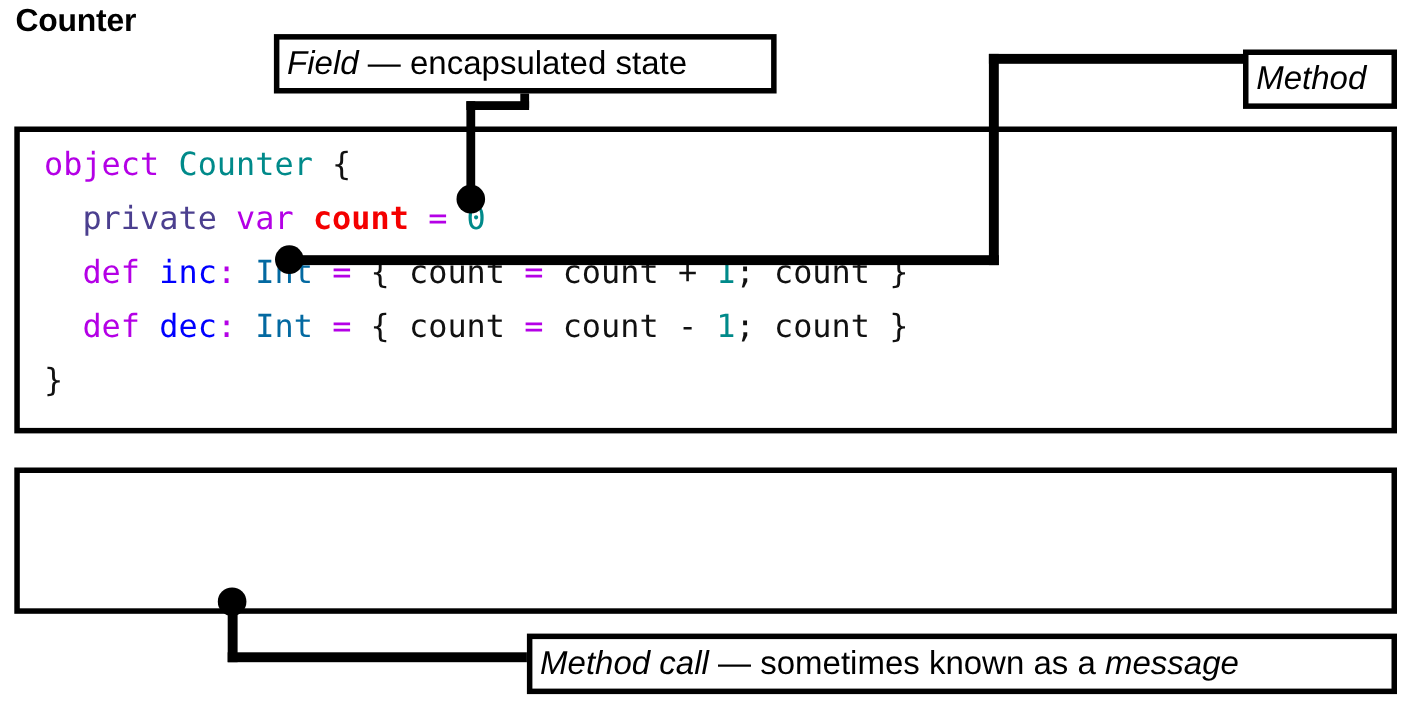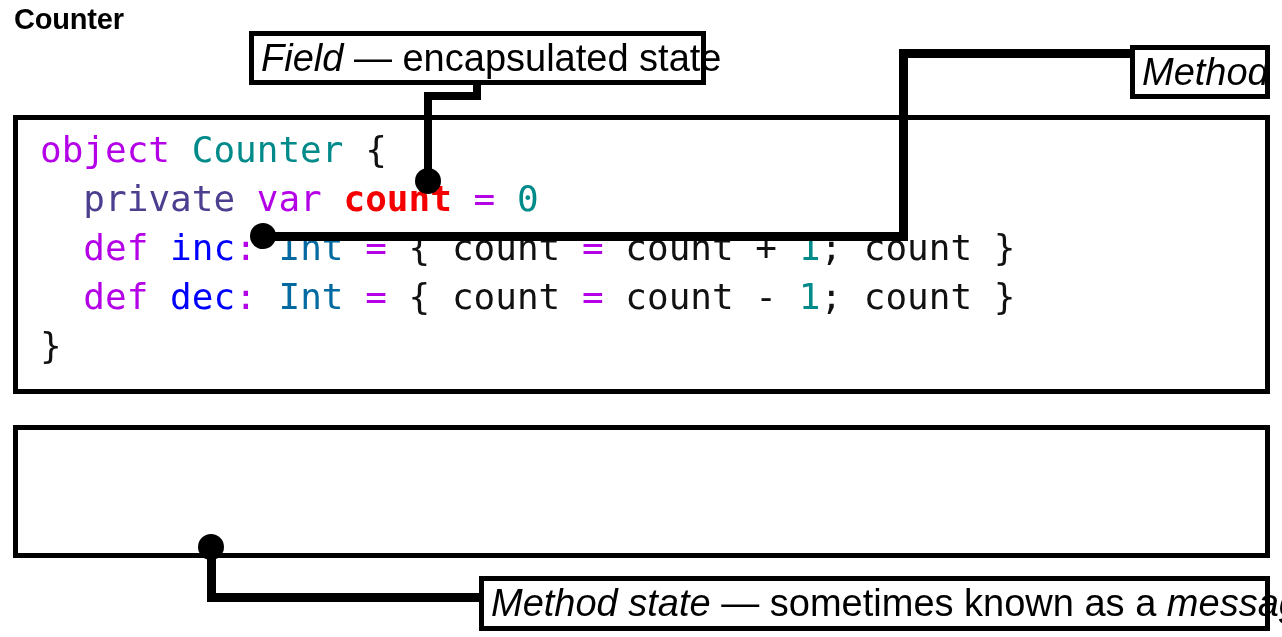--- a/index.html
+++ b/index.html
@@ -38,21 +38,21 @@
     background: #ffffff;
   }
   #code-box-definition { left: 13px;  top: 115px; width: 1257px; height: 279px; }
   #code-box-usage      { left: 13px;  top: 425px; width: 1257px; height: 133px; }
 
   .code-lines {
     position: absolute;
     left: 22px;
     top: 5px;
     font-family: "DejaVu Sans Mono", monospace;
-    font-size: 36px;
+    font-size: 29px;
     line-height: 49px;
     white-space: pre;
     color: #000000;
   }
   #code-box-usage .code-lines { top: 6px; left: 17px; }
 
   .code-line { white-space: pre; }
 
   
   .tok-kw      { color: #b400e6; }          
@@ -68,21 +68,21 @@
 
   
   .callout {
     position: absolute;
     box-sizing: border-box;
     border: 5px solid #000000;
     background: #ffffff;
     display: flex;
     align-items: center;
     font-family: "Liberation Sans", sans-serif;
-    font-size: 38px;
+    font-size: 30px;
     color: #000000;
     white-space: nowrap;
     z-index: 4;
   }
   .callout .pad { padding: 0 7px; }
   .callout i { font-style: italic; }
 
   #callout-field       { left: 249px;  top: 31px;  width: 457px; height: 54px; }
   #callout-method      { left: 1130px; top: 45px;  width: 140px; height: 54px; }
   #callout-method-call { left: 479px;  top: 576px; width: 791px; height: 55px; }
@@ -148,14 +148,14 @@
 
 <div id="callout-field" class="callout">
   <span class="pad"><i>Field</i><span> — encapsulated state</span></span>
 </div>
 
 <div id="callout-method" class="callout">
   <span class="pad"><i>Method</i></span>
 </div>
 
 <div id="callout-method-call" class="callout">
-  <span class="pad"><i>Method state</i><span> — sometimes known as a </span><i>message</i></span>
+  <span class="pad"><i>Method call</i><span> — sometimes known as a </span><i>message</i></span>
 </div>
 
 </body></html>

